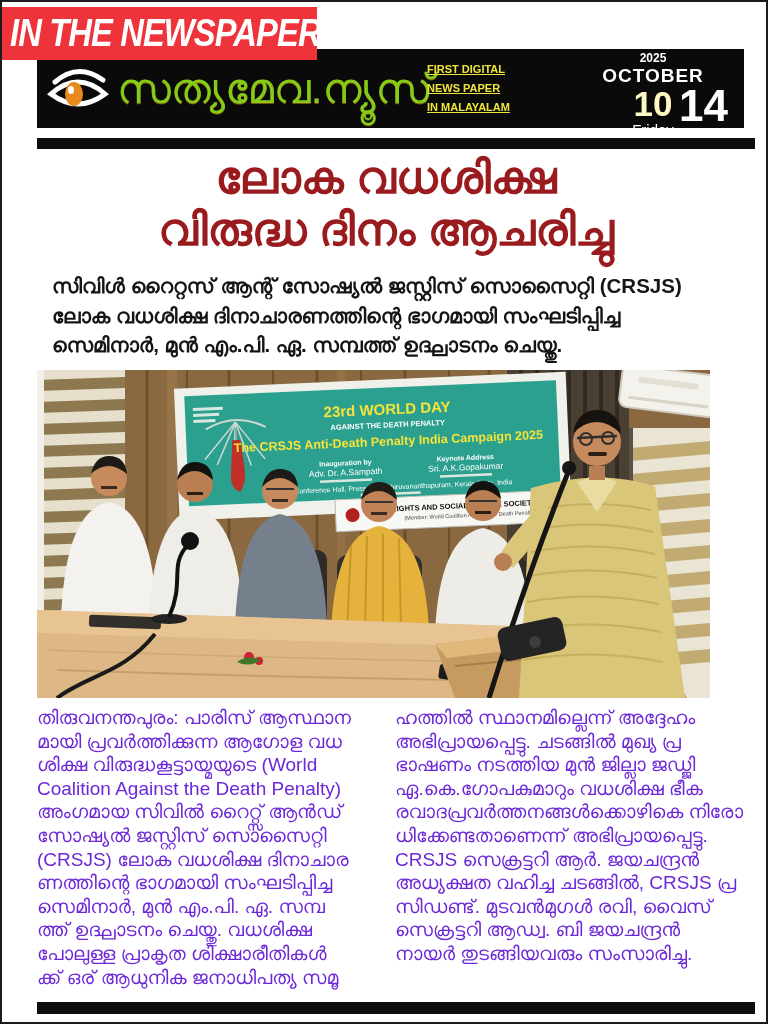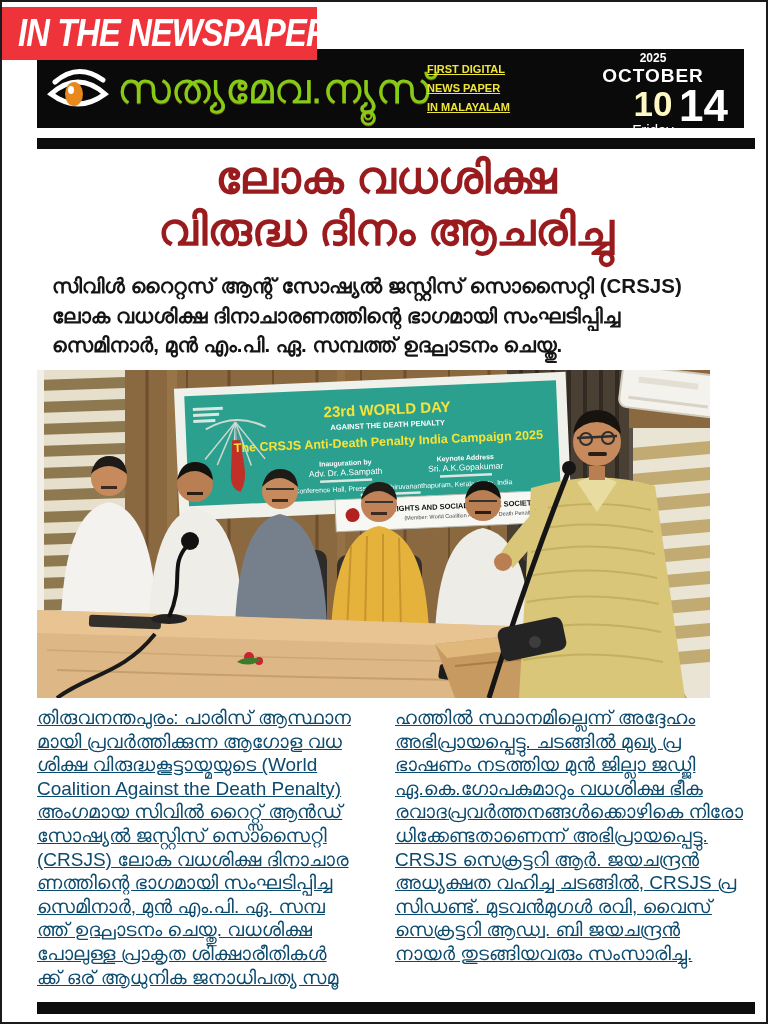--- a/index.html
+++ b/index.html
@@ -1,21 +1,21 @@
 <!DOCTYPE html>
 <html><head>
 <meta charset="utf-8">
 <style>
   html,body{margin:0;padding:0;background:#ffffff;}
   .page{position:relative;width:768px;height:1024px;background:#ffffff;
         border:2px solid #1b1b1b;box-sizing:border-box;overflow:hidden;
         font-family:"Liberation Sans",sans-serif;}
   
   .ribbon{position:absolute;left:0;top:5px;width:315px;height:53px;background:#ee333a;
-          display:flex;align-items:center;padding-left:16px;box-sizing:border-box;z-index:5;}
+          display:flex;align-items:center;padding-left:8px;box-sizing:border-box;z-index:5;}
   .ribbon span{color:#fff;font-size:38px;font-weight:800;font-style:italic;letter-spacing:-1px;
           transform:scaleX(.86);transform-origin:left center;white-space:nowrap;}
   
   .masthead{position:absolute;left:35px;top:47px;width:707px;height:79px;background:#0a0a0a;z-index:4;}
   .mh-logo{position:absolute;left:10px;top:13px;}
   .mh-title{position:absolute;left:80px;top:14px;font-size:42px;font-weight:normal;color:#84cc16;
             line-height:52px;white-space:nowrap;text-shadow:0 1px 0 #7a4d10;}
   .mh-tag{position:absolute;left:390px;top:11px;color:#efe53a;font-weight:bold;font-size:11px;line-height:19px;white-space:nowrap;text-decoration:underline;}
   .mh-date{position:absolute;left:552px;top:3px;width:128px;text-align:center;color:#fff;line-height:1;}
   .mh-date .y{font-size:12px;font-weight:bold;margin-bottom:2px;}
@@ -27,21 +27,21 @@
   .rule.top{top:136px;height:11px;}
   .rule.bottom{top:1000px;height:12px;}
   
   .headline{position:absolute;left:0;top:150px;width:768px;text-align:center;color:#9a1b1e;
             font-weight:bold;font-size:45px;line-height:52px;}
   .subhead{position:absolute;left:50px;top:269px;width:668px;text-align:left;color:#151515;
            font-weight:bold;font-size:20.5px;line-height:29.5px;}
   
   .photo{position:absolute;left:35px;top:368px;width:673px;height:328px;overflow:hidden;background:#8a6840;}
   
-  .columns{position:absolute;left:35px;top:704px;width:706px;display:flex;gap:20px;color:#0c4a6e;text-decoration:underline;}
+  .columns{position:absolute;left:35px;top:704px;width:706px;display:flex;gap:20px;color:#6d28d9;}
   .col{width:348px;font-size:19px;line-height:23.6px;}
   .col div{white-space:nowrap;}
   .fineprint-bar{fill:#d9e8e1;}
 </style>
 </head>
 <body>
 
 <div class="page">
 
   <div class="ribbon">

